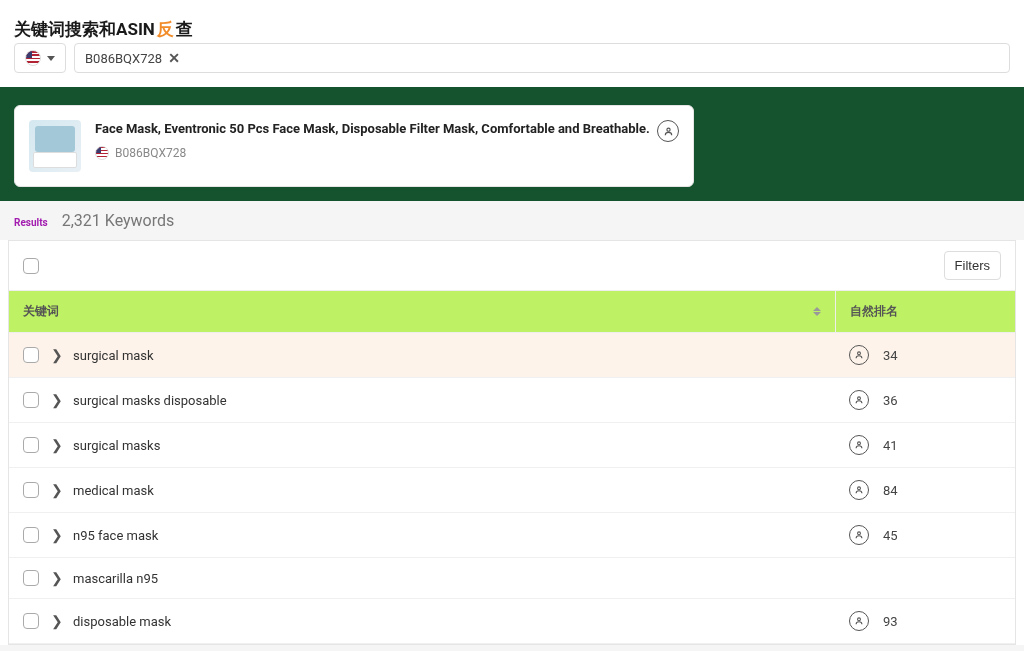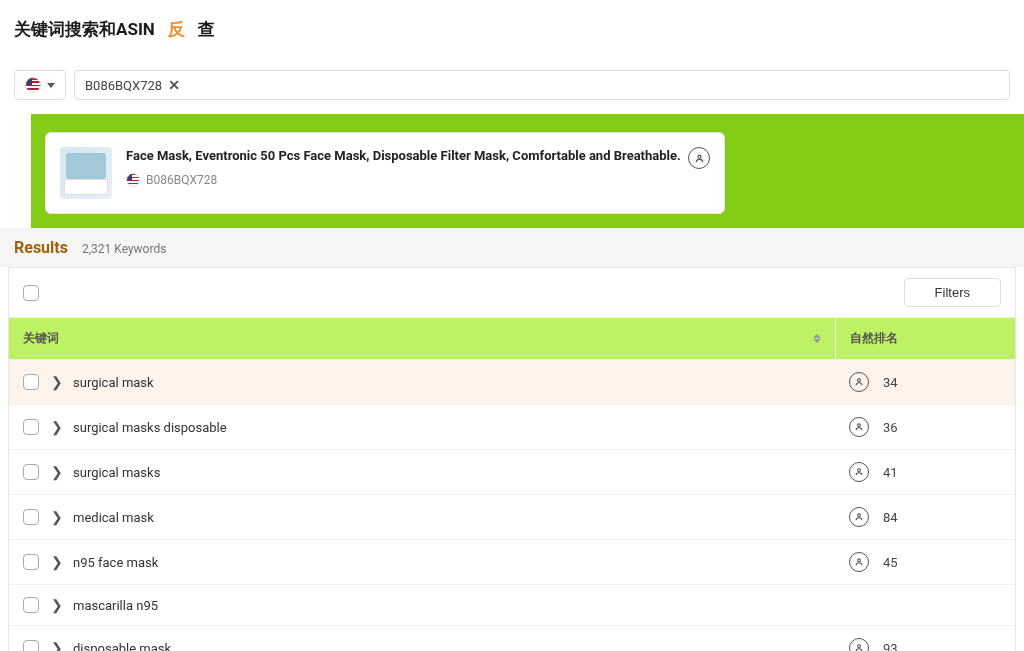--- a/index.html
+++ b/index.html
@@ -1,45 +1,45 @@
 <!DOCTYPE html>
 <html><head>
 <meta charset="utf-8">
 <style>
 * { box-sizing: border-box; margin: 0; padding: 0; }
 body { font-family: -apple-system, BlinkMacSystemFont, "Segoe UI", Roboto, Arial, sans-serif; background: #f5f5f5; color: #333; font-size: 13px; }
 .page { background: #fff; }
 .header-section { padding: 18px 14px 14px; background: #fff; }
-.page-title { font-size: 17px; font-weight: 700; color: #1a1a1a; margin-bottom: 29px; display: flex; align-items: center; gap: 13px; }
+.page-title { font-size: 17px; font-weight: 700; color: #1a1a1a; margin-bottom: 2px; display: flex; align-items: center; gap: 2px; }
 .title-orange { color: #f28c28; font-weight: 700; }
 .search-row { display: flex; gap: 8px; align-items: stretch; }
 .country-select { display: flex; align-items: center; gap: 6px; border: 1px solid #ddd; border-radius: 4px; padding: 6px 10px; background: #fff; cursor: pointer; }
 .flag-circle { width: 16px; height: 16px; border-radius: 50%; background: linear-gradient(180deg, #b22234 0%, #b22234 12%, #fff 12%, #fff 24%, #b22234 24%, #b22234 36%, #fff 36%, #fff 48%, #b22234 48%, #b22234 60%, #fff 60%, #fff 72%, #b22234 72%, #b22234 84%, #fff 84%); position: relative; overflow: hidden; border: 1px solid #ddd; flex-shrink: 0; }
 .flag-circle::after { content: ""; position: absolute; top: 0; left: 0; width: 45%; height: 50%; background: #3c3b6e; }
 .caret-down { border-left: 4px solid transparent; border-right: 4px solid transparent; border-top: 5px solid #555; }
 .search-input-wrap { flex: 1; border: 1px solid #ddd; border-radius: 4px; padding: 6px 10px; display: flex; align-items: center; gap: 8px; }
 .asin-chip { color: #444; font-size: 13px; display: flex; align-items: center; gap: 6px; }
 .chip-x { color: #555; font-size: 14px; cursor: pointer; font-weight: 600; }
-.product-card-wrap { padding: 18px 14px 14px; background: #84cc16; margin-left: 31px; }
+.product-card-wrap { padding: 18px 14px 14px; background: #14532d; }
 .product-card { background: #fff; border: 1px solid #e5e5e5; border-radius: 6px; padding: 14px; display: flex; gap: 14px; max-width: 680px; position: relative; }
 .product-thumb { width: 52px; height: 52px; background: linear-gradient(135deg, #d5e8f0 0%, #e8f0f5 100%); border-radius: 4px; flex-shrink: 0; position: relative; overflow: hidden; }
 .product-thumb::before { content: ""; position: absolute; top: 6px; left: 6px; right: 6px; height: 26px; background: #a3c8d8; border-radius: 3px; }
 .product-thumb::after { content: ""; position: absolute; bottom: 4px; left: 4px; right: 4px; height: 14px; background: #fff; border: 1px solid #ddd; border-radius: 2px; }
 .product-info { flex: 1; }
 .product-title { font-size: 13px; font-weight: 700; color: #222; line-height: 1.4; margin-bottom: 8px; }
 .product-asin-row { display: flex; align-items: center; gap: 6px; font-size: 12px; color: #888; }
 .circle-icon-btn { width: 22px; height: 22px; border: 1.5px solid #555; border-radius: 50%; display: flex; align-items: center; justify-content: center; cursor: pointer; position: absolute; top: 14px; right: 14px; }
 .circle-icon-btn svg { width: 11px; height: 11px; }
 .results-header { padding: 10px 14px; display: flex; align-items: baseline; gap: 14px; background: #f5f5f5; }
-.results-header .label { font-weight: 700; color: #a16207; font-size: 16px; }
-.results-header .count { color: #777; font-size: 12px; }
+.results-header .label { font-weight: 700; color: #a21caf; font-size: 10px; }
+.results-header .count { color: #777; font-size: 16px; }
 .table-wrap { background: #fff; border: 1px solid #e5e5e5; margin: 0 8px; }
 .toolbar-row { display: flex; justify-content: space-between; align-items: center; padding: 10px 14px; border-bottom: 1px solid #eee; }
 .checkbox { width: 16px; height: 16px; border: 1.5px solid #aaa; border-radius: 4px; background: #fff; cursor: pointer; flex-shrink: 0; }
-.filters-btn { border: 1px solid #ddd; border-radius: 4px; padding: 6px 30px; background: #fff; font-size: 13px; color: #333; cursor: pointer; margin-left: 7px; }
+.filters-btn { border: 1px solid #ddd; border-radius: 4px; padding: 6px 10px; background: #fff; font-size: 13px; color: #333; cursor: pointer; margin-left: 7px; }
 .table-head { display: flex; background: #bef264; border-bottom: 1px solid #eee; font-size: 12px; color: #555; font-weight: 600; }
 .col-kw { flex: 1; display: flex; align-items: center; padding: 12px 14px; gap: 8px; }
 .col-rank { width: 180px; display: flex; align-items: flex-end; padding: 12px 14px; border-left: 1px solid #eee; }
 .sort-icon { margin-left: auto; display: flex; flex-direction: column; gap: 1px; align-items: center; }
 .sort-icon .up { border-left: 4px solid transparent; border-right: 4px solid transparent; border-bottom: 4px solid #999; }
 .sort-icon .down { border-left: 4px solid transparent; border-right: 4px solid transparent; border-top: 4px solid #999; }
 .row { display: flex; border-bottom: 1px solid #f0f0f0; }
 .row.selected { background: #fdf3ea; }
 .row .cell-kw { flex: 1; display: flex; align-items: center; padding: 12px 14px; gap: 12px; }
 .row .cell-rank { width: 180px; display: flex; align-items: center; padding: 12px 14px; gap: 14px; }

